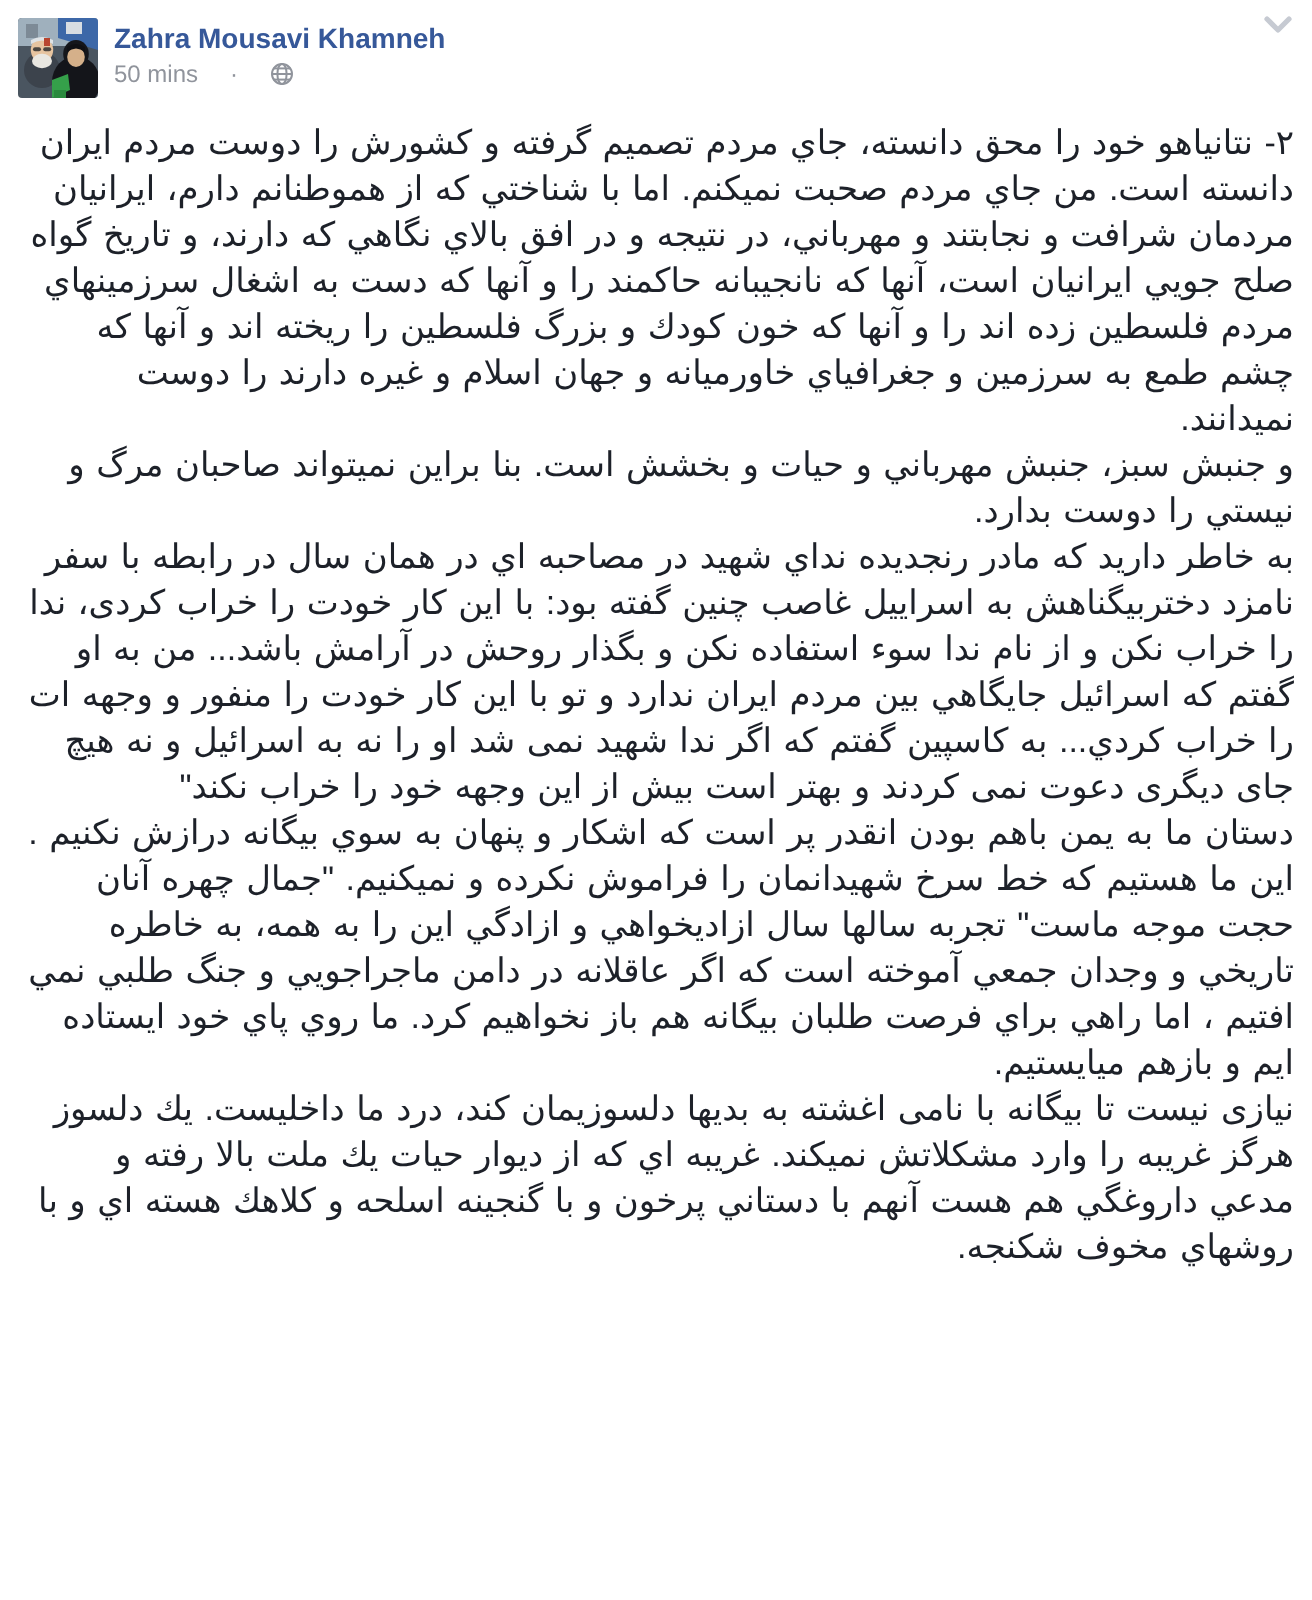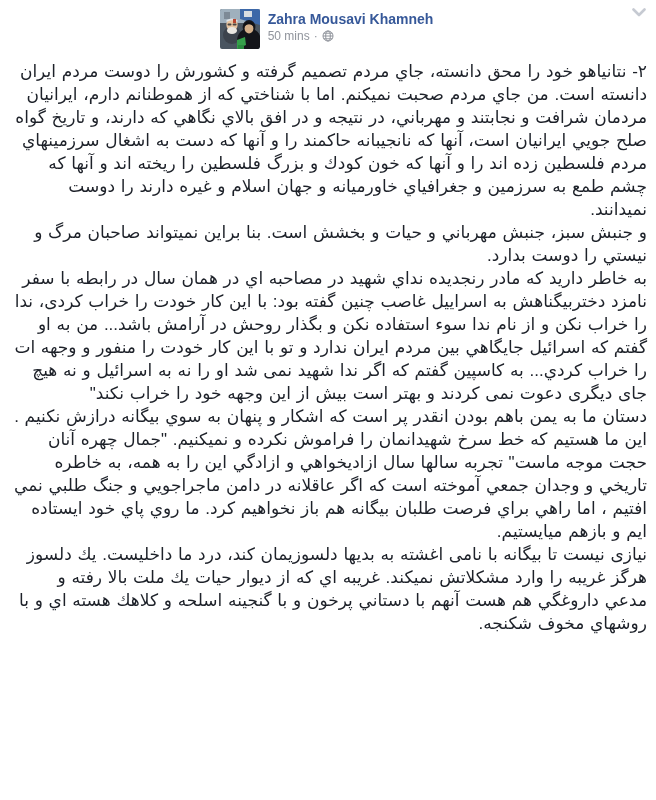--- a/index.html
+++ b/index.html
@@ -8,21 +8,20 @@
     width:656px;
     min-height:800px;
     background:#ffffff;
     font-family:"Liberation Sans","DejaVu Sans",sans-serif;
     box-sizing:border-box;
   }
   .post-header {
     display:flex;
     align-items:flex-start;
     padding:9px 12px 0 9px;
-    justify-content:center;
   }
   .avatar {
     width:40px; height:40px;
     flex:0 0 40px;
     border-radius:2px;
     overflow:hidden;
     cursor:pointer;
   }
   .header-text { margin-left:8px; padding-top:1px; }
   .author-link {
@@ -33,21 +32,21 @@
     cursor:pointer;
     line-height:1.3;
     display:inline-block;
   }
   .meta-line {
     margin-top:1px;
     font-size:12px;
     color:#90949c;
     display:flex;
     align-items:center;
-    gap:4px;
+    gap:16px;
   }
   .meta-line .timestamp { cursor:pointer; }
   .globe { display:inline-flex; align-items:center; }
   .options-btn {
     position:absolute;
     top:6px; right:8px;
     background:none; border:none;
     padding:2px; margin:0;
     cursor:pointer;
     line-height:0;

